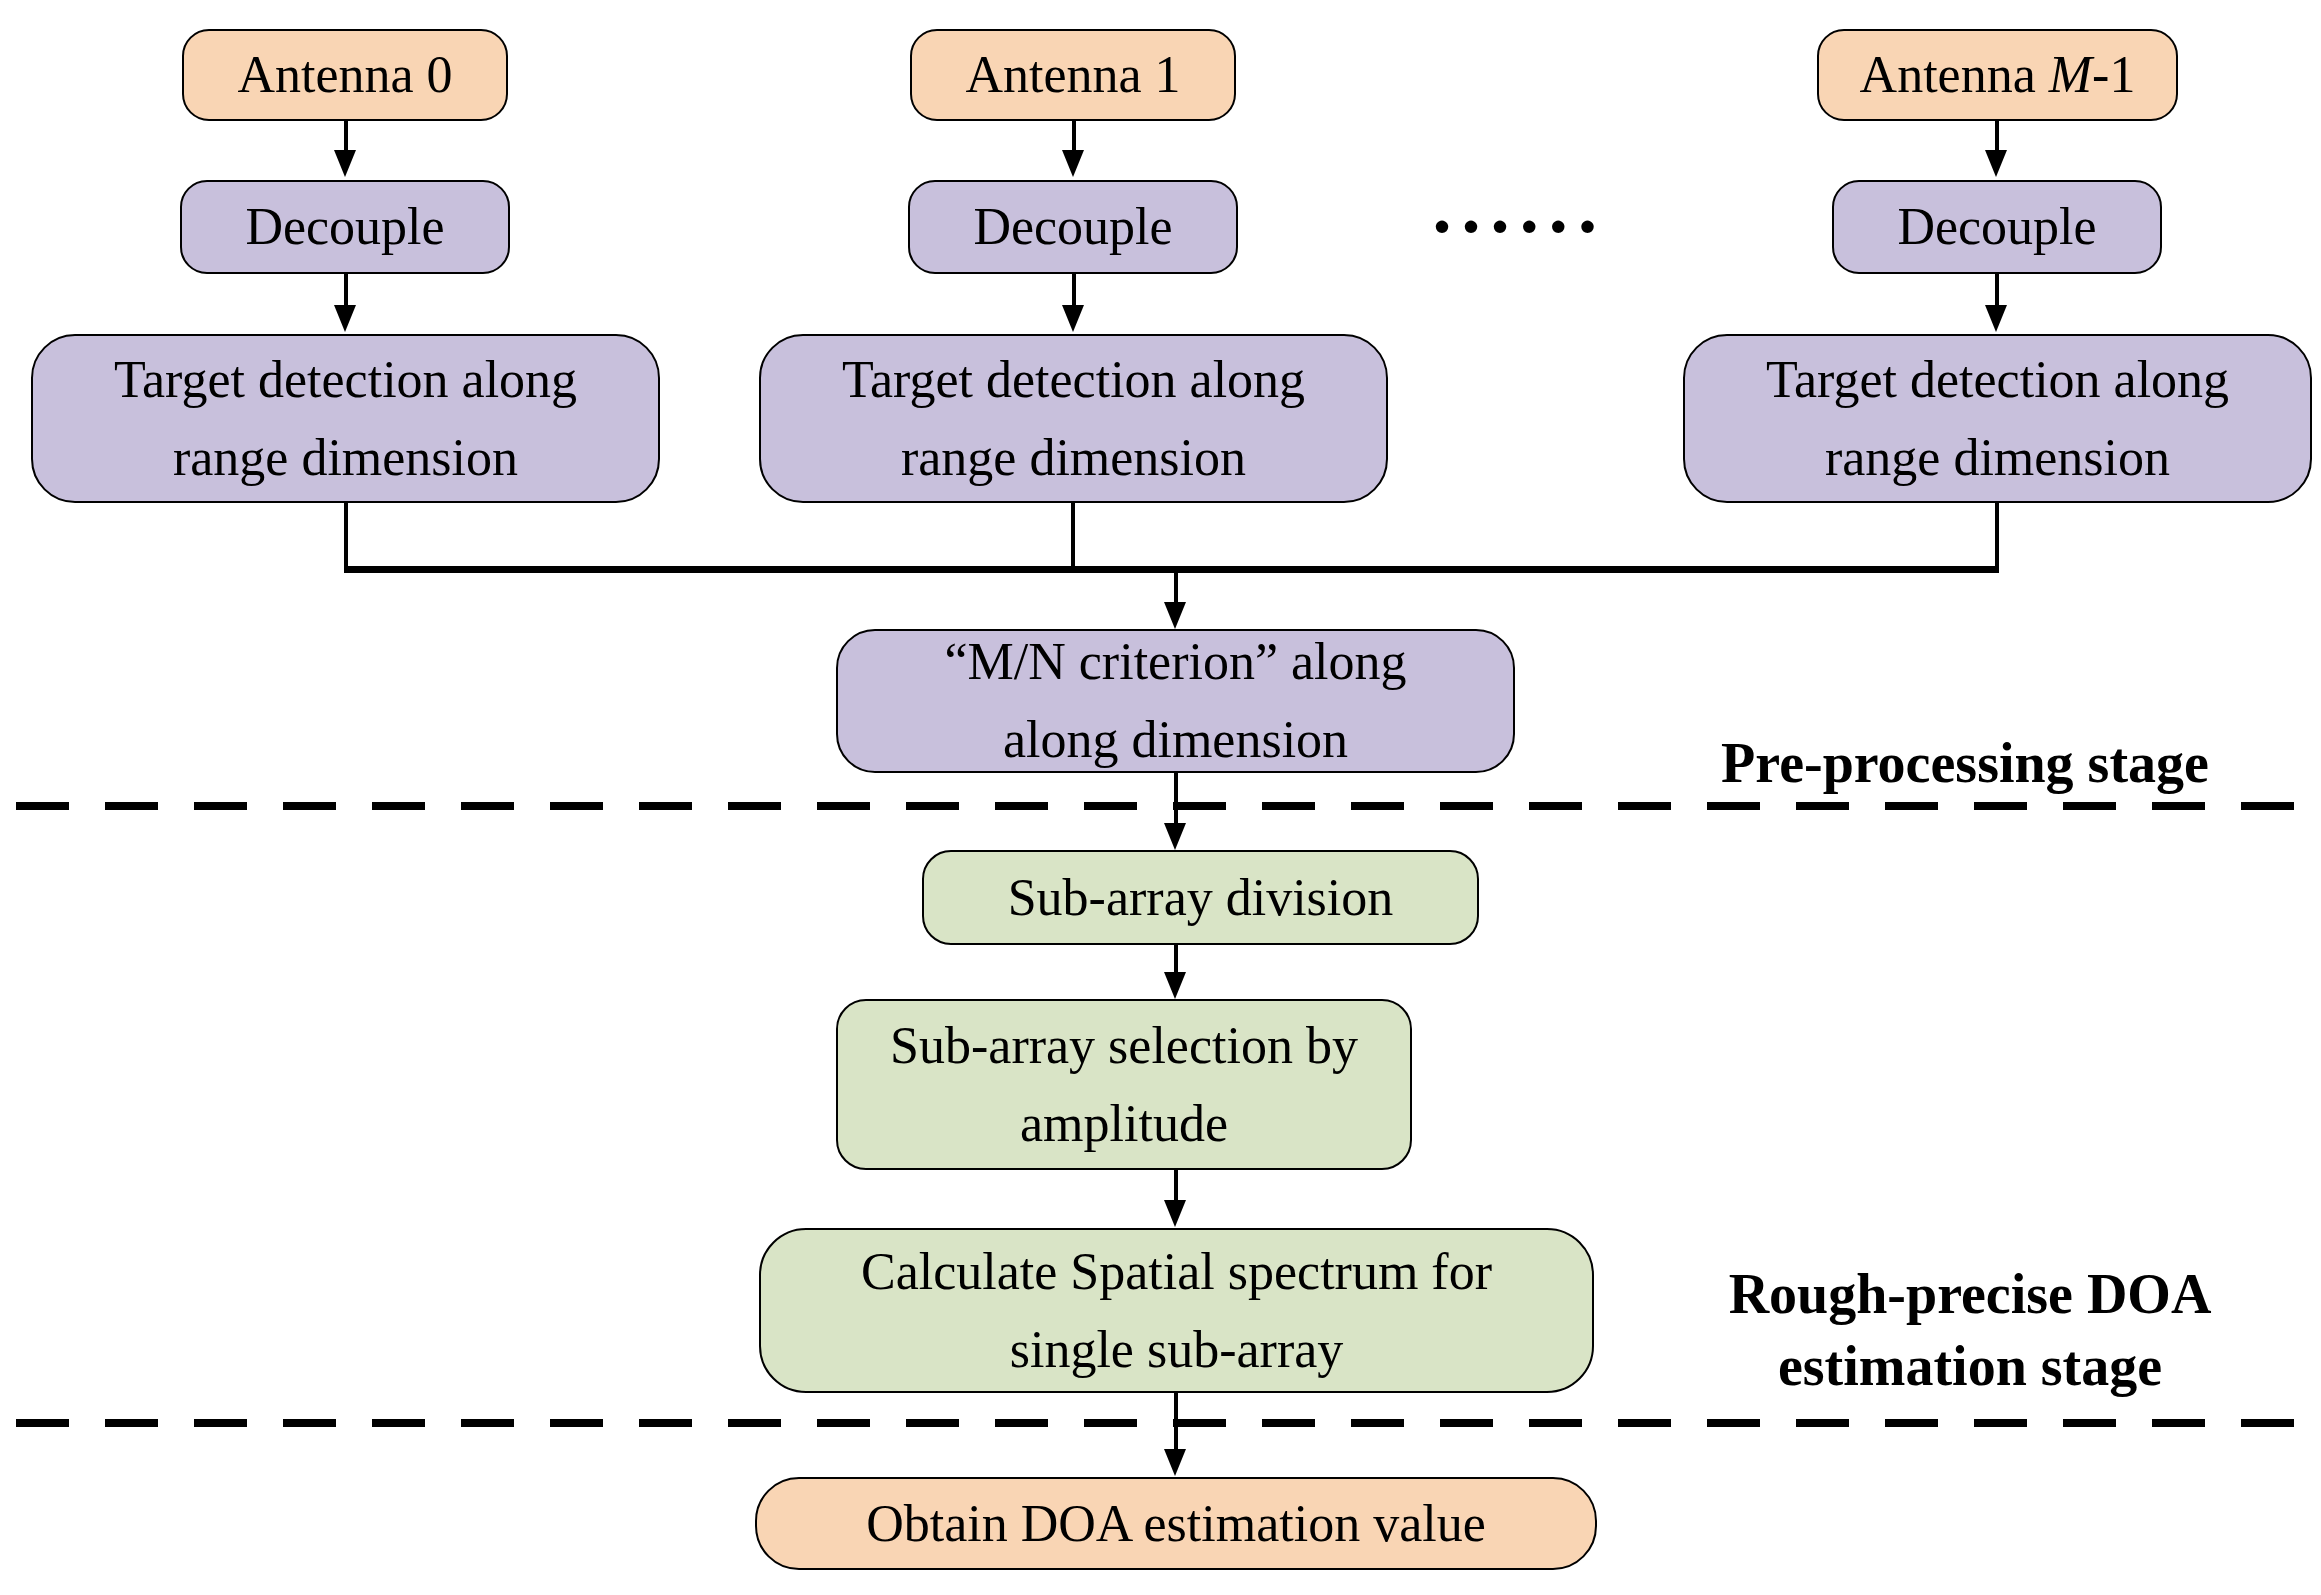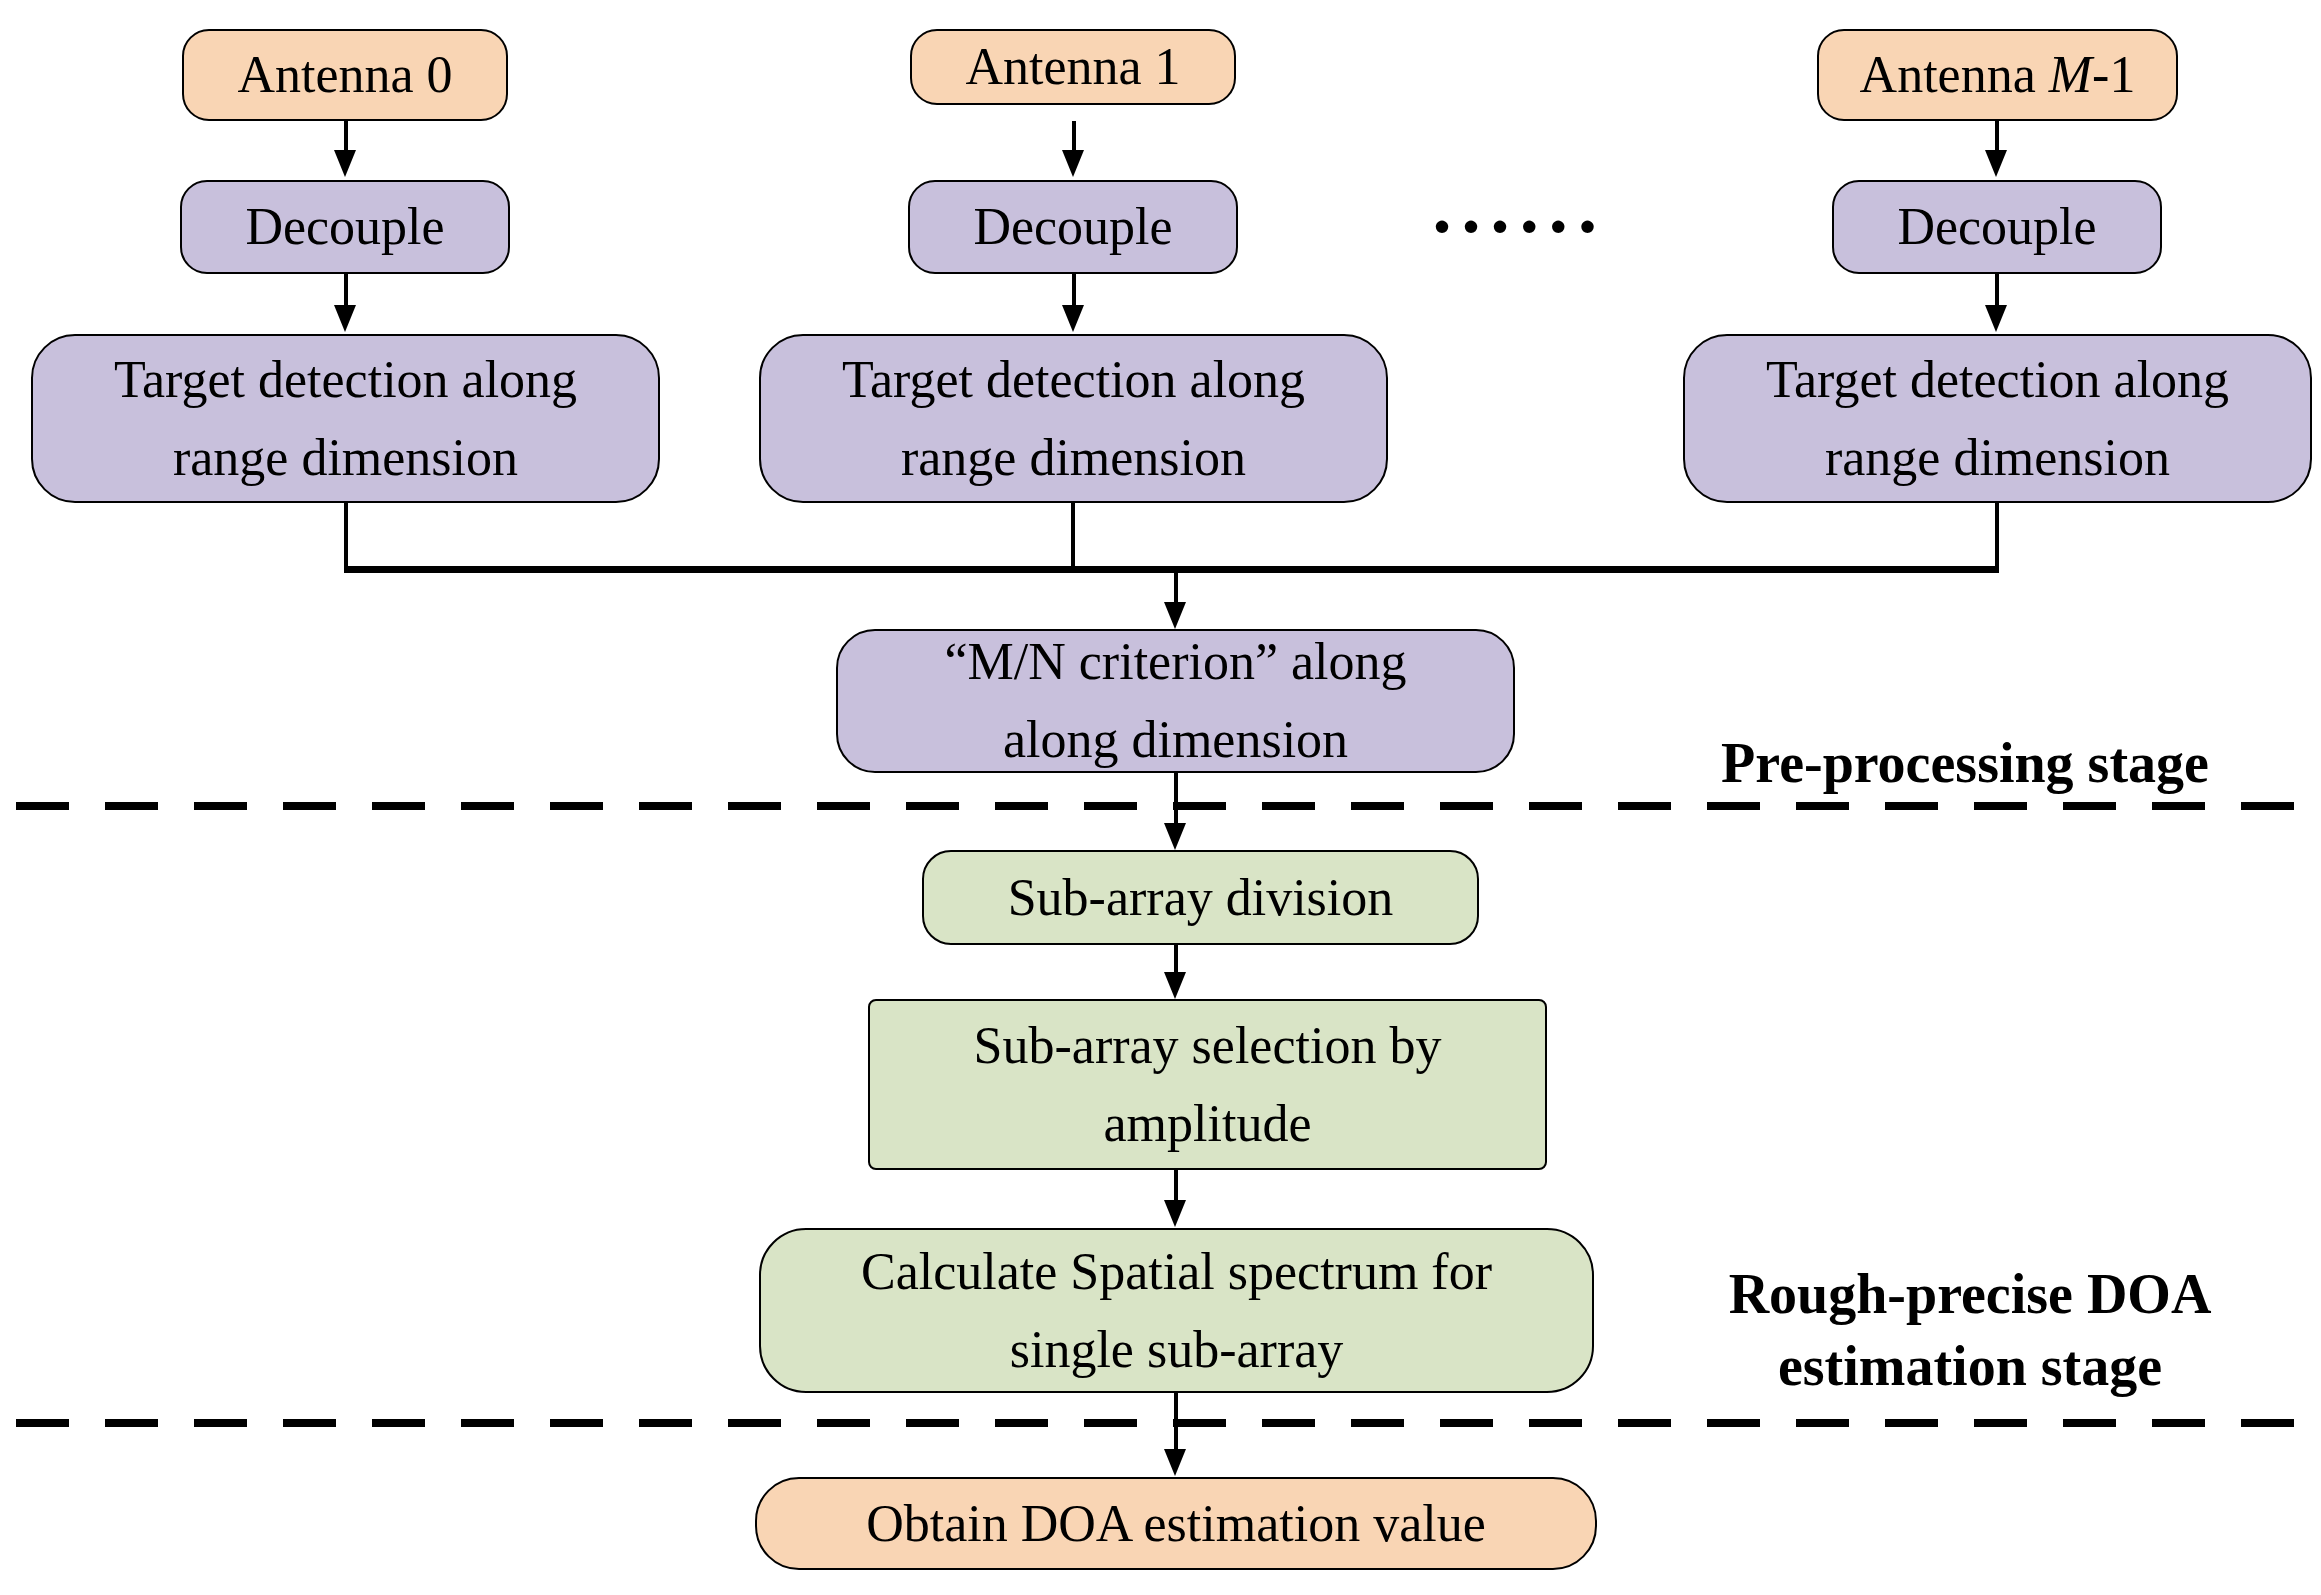--- a/index.html
+++ b/index.html
@@ -43,21 +43,21 @@
   .var-italic{font-style:italic;}
 </style>
 </head>
 <body>
 
 <div id="canvas">
 
   <div class="box fill-antenna t1" style="left:182px;top:29px;width:326px;height:92px;border-radius:27px;">
     <div>Antenna 0</div>
   </div>
-  <div class="box fill-antenna t1" style="left:910px;top:29px;width:326px;height:76px;border-radius:27px;">
+  <div class="box fill-antenna t1" style="left:910px;top:29px;width:326px;height:92px;border-radius:27px;">
     <div>Antenna 1</div>
   </div>
   <div class="box fill-antenna t1" style="left:1817px;top:29px;width:361px;height:92px;border-radius:27px;">
     <div><span>Antenna </span><span class="var-italic">M</span><span>-1</span></div>
   </div>
 
   <div class="varrow" style="left:334px;top:121px;height:56px;">
     <div class="stem"></div>
       <div class="head"></div>
   </div>
@@ -133,21 +133,21 @@
 
   <div class="box fill-est t1" style="left:922px;top:850px;width:557px;height:95px;border-radius:29px;">
     <div>Sub-array division</div>
   </div>
 
   <div class="varrow" style="left:1164px;top:945px;height:54px;">
     <div class="stem"></div>
       <div class="head"></div>
   </div>
 
-  <div class="box fill-est t2" style="left:836px;top:999px;width:679px;height:171px;border-radius:8px;margin-left:32px;">
+  <div class="box fill-est t2" style="left:836px;top:999px;width:576px;height:171px;border-radius:30px;">
     <div>Sub-array selection by</div>
     <div>amplitude</div>
   </div>
 
   <div class="varrow" style="left:1164px;top:1170px;height:57px;">
     <div class="stem"></div>
       <div class="head"></div>
   </div>
 
   <div class="box fill-est t2" style="left:759px;top:1228px;width:835px;height:165px;border-radius:47px;">

